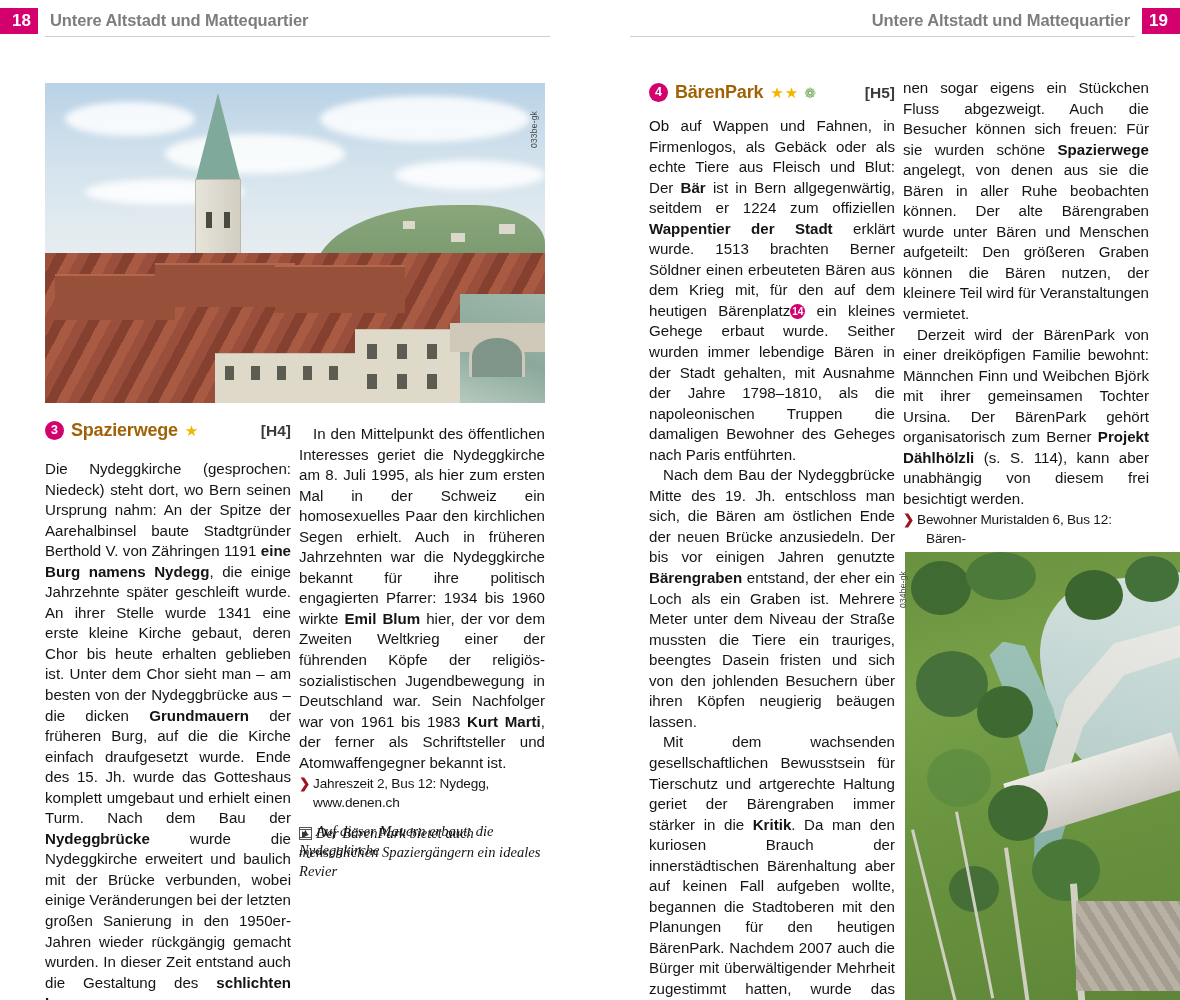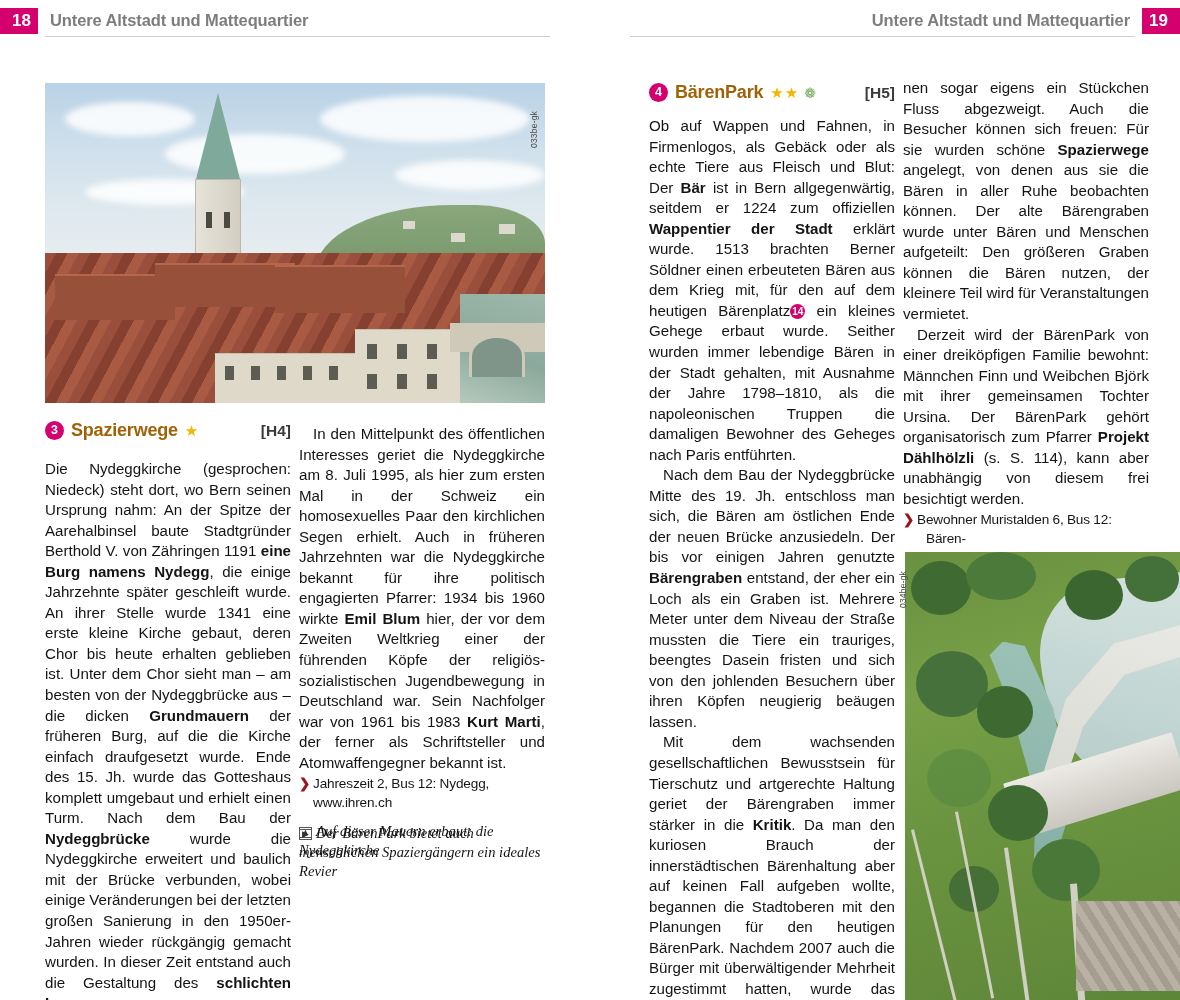--- a/index.html
+++ b/index.html
@@ -345,21 +345,21 @@
 
 <div class="col" id="col1">
   <p><span>Die Nydeggkirche (gesprochen: Niedeck) steht dort, wo Bern seinen Ursprung nahm: An der Spitze der Aarehalbinsel baute Stadtgründer Berthold V. von Zähringen 1191 </span><b>eine Burg namens Nydegg</b><span>, die einige Jahrzehnte später geschleift wurde. An ihrer Stelle wurde 1341 eine erste kleine Kirche gebaut, deren Chor bis heute erhalten geblieben ist. Unter dem Chor sieht man – am besten von der Nydeggbrücke aus – die dicken </span><b>Grundmauern</b><span> der früheren Burg, auf die die Kirche einfach draufgesetzt wurde. Ende des 15. Jh. wurde das Gotteshaus komplett umgebaut und erhielt einen Turm. Nach dem Bau der </span><b>Nydeggbrücke</b><span> wurde die Nydeggkirche erweitert und baulich mit der Brücke verbunden, wobei einige Veränderungen bei der letzten großen Sanierung in den 1950er-Jahren wieder rückgängig gemacht wurden. In dieser Zeit entstand auch die Gestaltung des </span><b>schlichten Innenraums.</b></p>
 </div>
 
 <div class="col" id="col2">
   <p class="indent"><span>In den Mittelpunkt des öffentlichen Interesses geriet die Nydeggkirche am 8. Juli 1995, als hier zum ersten Mal in der Schweiz ein homosexuelles Paar den kirchlichen Segen erhielt. Auch in früheren Jahrzehnten war die Nydeggkirche bekannt für ihre politisch engagierten Pfarrer: 1934 bis 1960 wirkte </span><b>Emil Blum</b><span> hier, der vor dem Zweiten Weltkrieg einer der führenden Köpfe der religiös-sozialistischen Jugendbewegung in Deutschland war. Sein Nachfolger war von 1961 bis 1983 </span><b>Kurt Marti</b><span>, der ferner als Schriftsteller und Atomwaffengegner bekannt ist.</span></p>
   <div class="infoblock">
     <span class="chev">❯</span>
     <span class="cont">Jahreszeit 2, Bus 12: Nydegg,</span>
-    <span class="cont">www.ihren.ch</span>
+    <span class="cont">www.denen.ch</span>
   </div>
 </div>
 
 <div class="caption" id="cap1">
   <span class="cap-ico">▲</span><span>Auf dieser Mauern erbaut: die Nydeggkirche</span>
 </div>
 <div class="caption" id="cap2">
   <span class="cap-ico">▶</span><span>Der BärenPark bietet auch menschlichen Spaziergängern ein ideales Revier</span>
 </div>
 
@@ -372,21 +372,21 @@
 </div>
 
 <div class="col" id="col3">
   <p><span>Ob auf Wappen und Fahnen, in Firmenlogos, als Gebäck oder als echte Tiere aus Fleisch und Blut: Der </span><b>Bär</b><span> ist in Bern allgegenwärtig, seitdem er 1224 zum offiziellen </span><b>Wappentier der Stadt</b><span> erklärt wurde. 1513 brachten Berner Söldner einen erbeuteten Bären aus dem Krieg mit, für den auf dem heutigen Bärenplatz</span><span class="inline-badge">14</span><span> ein kleines Gehege erbaut wurde. Seither wurden immer lebendige Bären in der Stadt gehalten, mit Ausnahme der Jahre 1798–1810, als die napoleonischen Truppen die damaligen Bewohner des Geheges nach Paris entführten.</span></p>
   <p class="indent"><span>Nach dem Bau der Nydeggbrücke Mitte des 19. Jh. entschloss man sich, die Bären am östlichen Ende der neuen Brücke anzusiedeln. Der bis vor einigen Jahren genutzte </span><b>Bärengraben</b><span> entstand, der eher ein Loch als ein Graben ist. Mehrere Meter unter dem Niveau der Straße mussten die Tiere ein trauriges, beengtes Dasein fristen und sich von den johlenden Besuchern über ihren Köpfen neugierig beäugen lassen.</span></p>
   <p class="indent"><span>Mit dem wachsenden gesellschaftlichen Bewusstsein für Tierschutz und artgerechte Haltung geriet der Bärengraben immer stärker in die </span><b>Kritik</b><span>. Da man den kuriosen Brauch der innerstädtischen Bärenhaltung aber auf keinen Fall aufgeben wollte, begannen die Stadtoberen mit den Planungen für den heutigen BärenPark. Nachdem 2007 auch die Bürger mit überwältigender Mehrheit zugestimmt hatten, wurde das Projekt in Angriff genommen. Seit der Eröffnung 2009 können sich die Bären in einem </span></p>
 </div>
 
 <div class="col" id="col4">
   <p><span>nen sogar eigens ein Stückchen Fluss abgezweigt. Auch die Besucher können sich freuen: Für sie wurden schöne </span><b>Spazierwege</b><span> angelegt, von denen aus sie die Bären in aller Ruhe beobachten können. Der alte Bärengraben wurde unter Bären und Menschen aufgeteilt: Den größeren Graben können die Bären nutzen, der kleinere Teil wird für Veranstaltungen vermietet.</span></p>
-  <p class="indent"><span>Derzeit wird der BärenPark von einer dreiköpfigen Familie bewohnt: Männchen Finn und Weibchen Björk mit ihrer gemeinsamen Tochter Ursina. Der BärenPark gehört organisatorisch zum Pfarrer </span><b>Projekt Dählhölzli</b><span> (s. S. 114), kann aber unabhängig von diesem frei besichtigt werden.</span></p>
+  <p class="indent"><span>Derzeit wird der BärenPark von einer dreiköpfigen Familie bewohnt: Männchen Finn und Weibchen Björk mit ihrer gemeinsamen Tochter Ursina. Der BärenPark gehört organisatorisch zum Berner </span><b>Projekt Dählhölzli</b><span> (s. S. 114), kann aber unabhängig von diesem frei besichtigt werden.</span></p>
   <div class="infoblock">
     <span class="chev">❯</span>
     <span class="cont">Bewohner Muristalden 6, Bus 12: Bären-</span>
     <span class="cont">park, www.baerenpark-bern.ch, ganztägig zugänglich (zu beachten: Die Bären halten Winterruhe, deswegen sind sie in der kalten Jahreszeit fast nie zu sehen), Eintritt frei</span>
   </div>
 </div>
 
 <div class="photo" id="photo2">
   <div class="p2-grass"></div>
   <div class="p2-river"></div>

